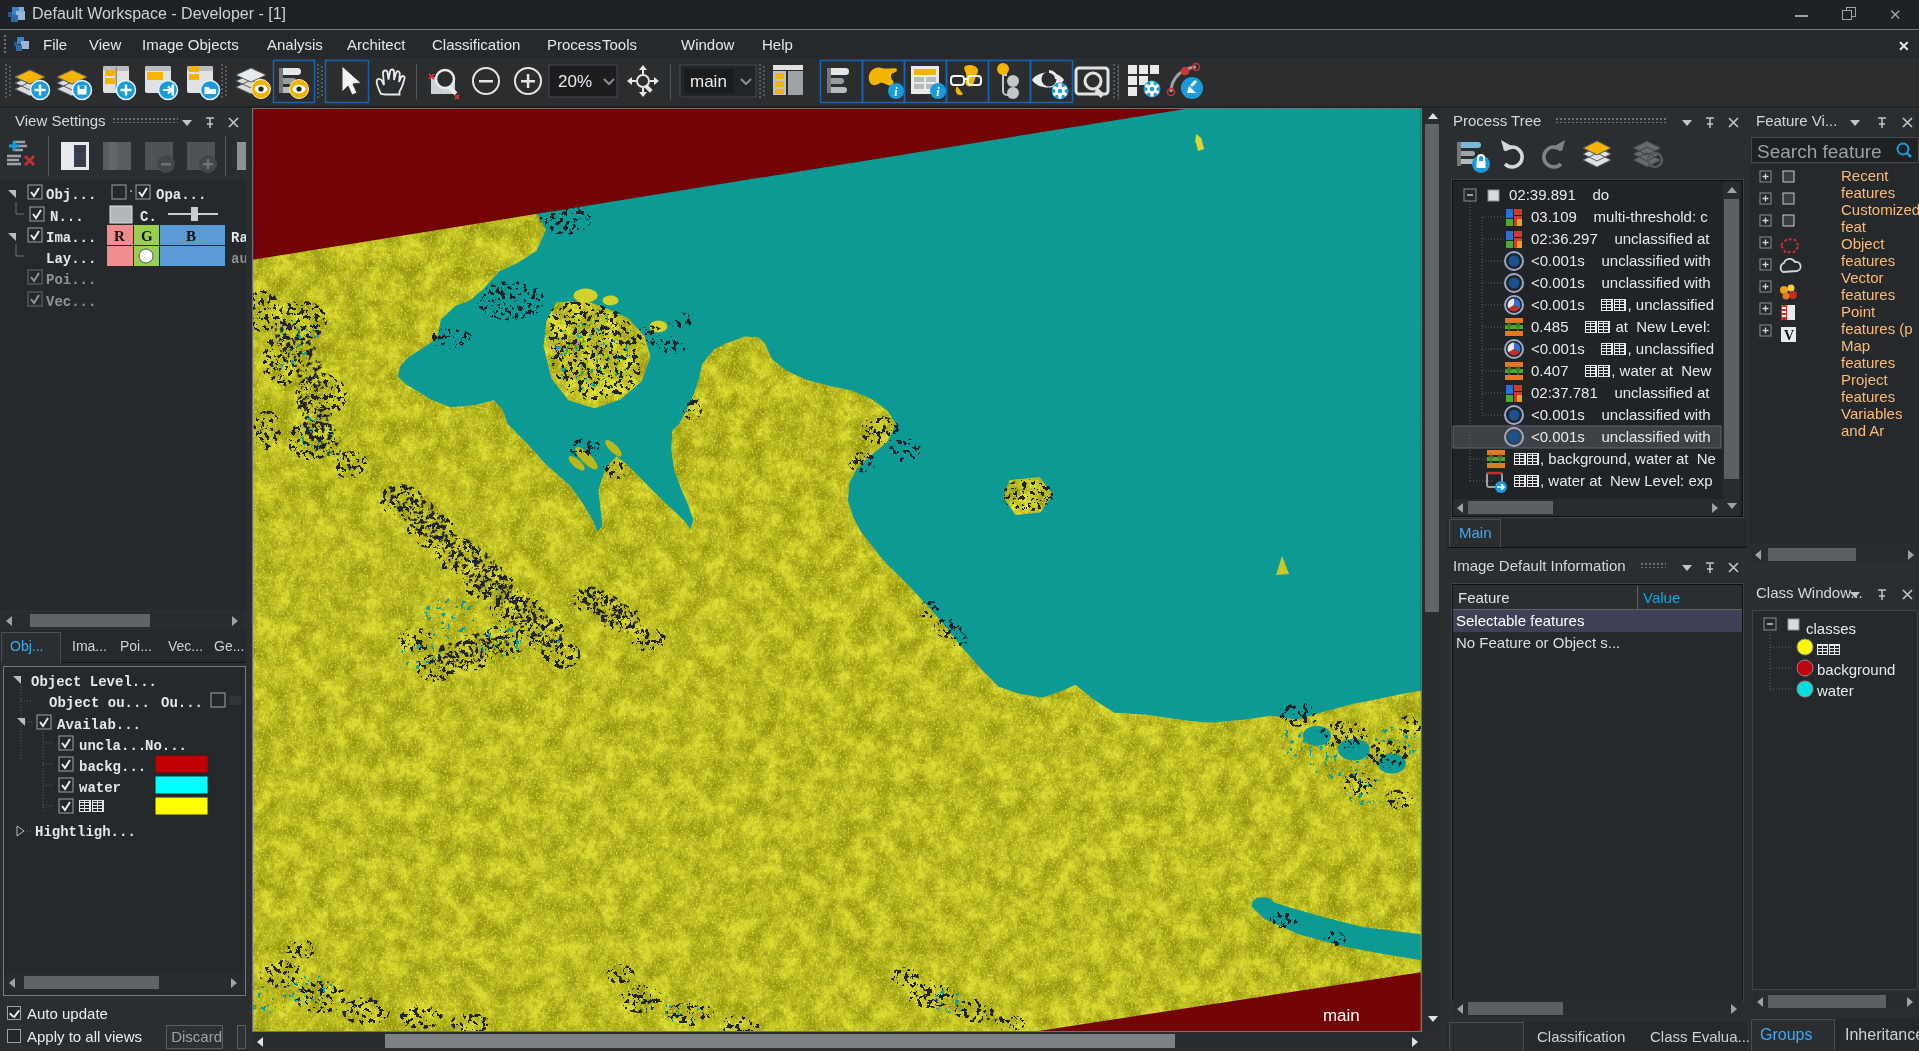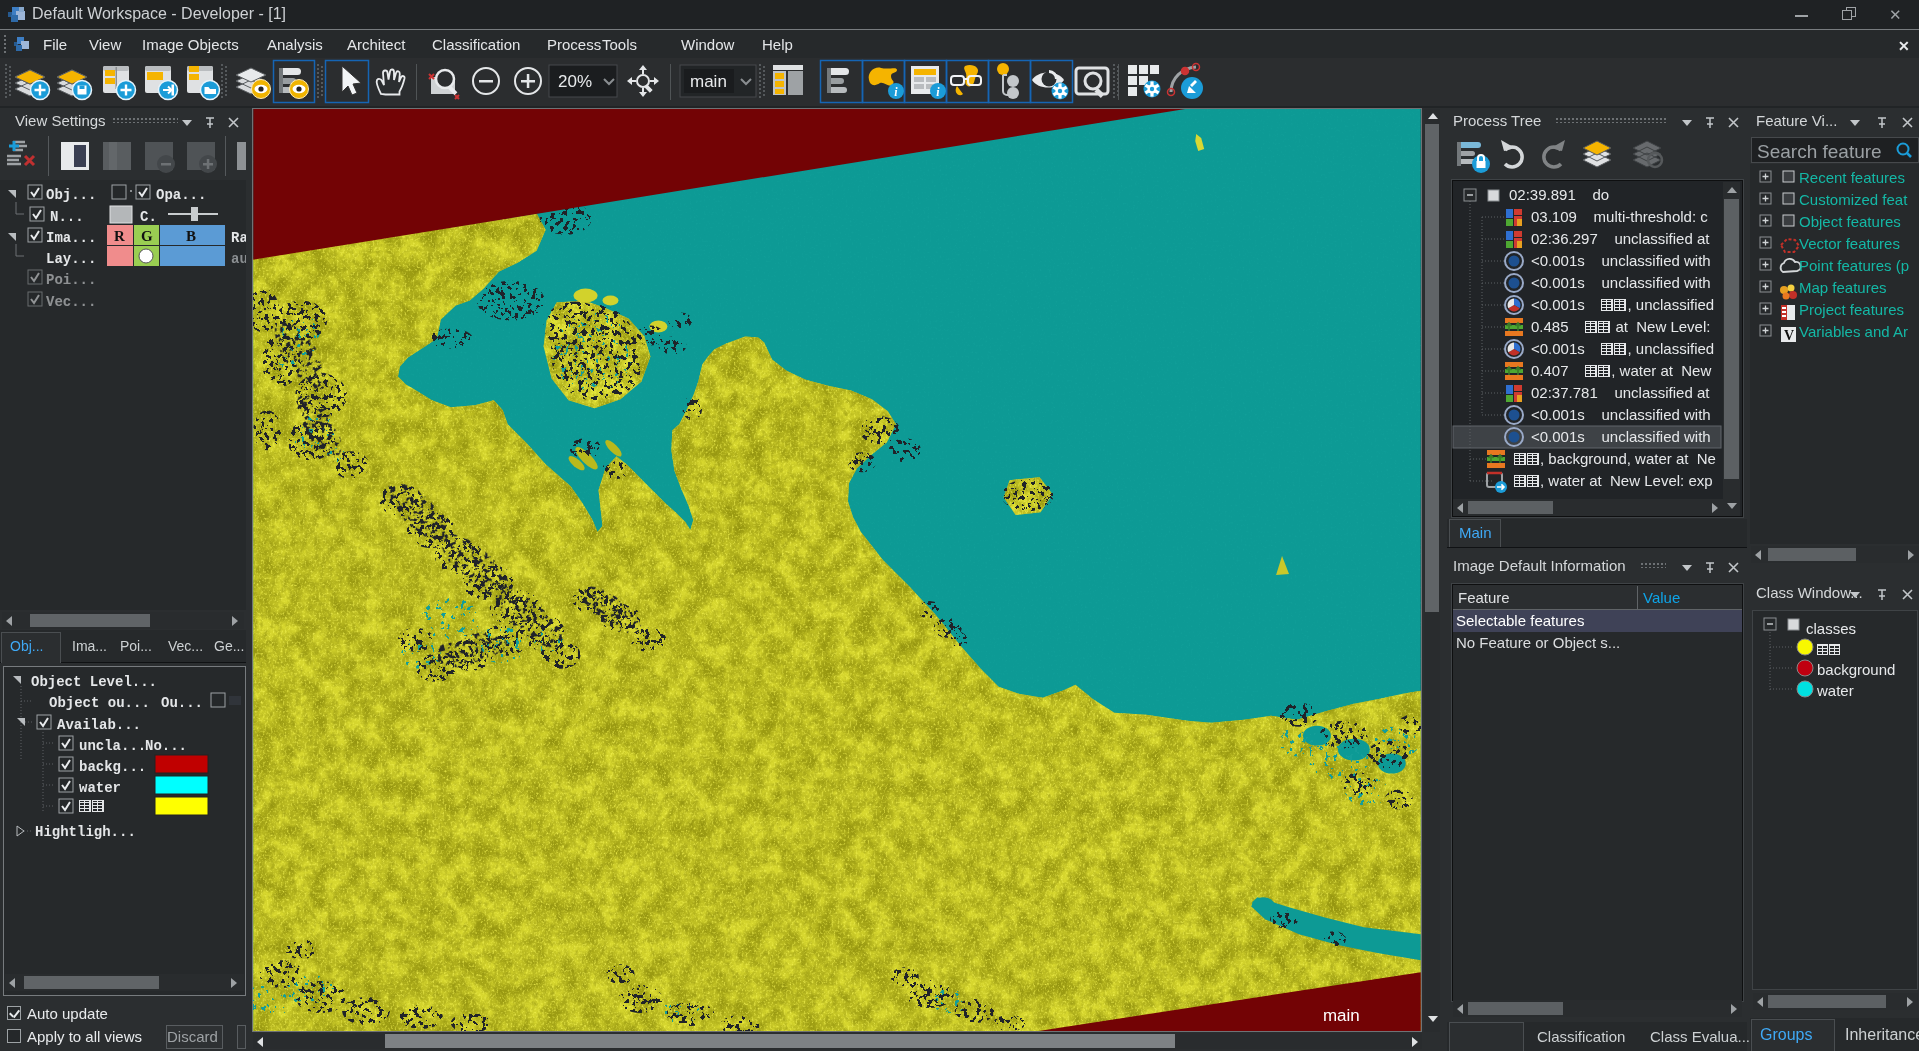--- a/index.html
+++ b/index.html
@@ -415,21 +415,21 @@
 </svg>
 <div class="abs mono" style="left:79px;top:800px;color:#e4e6e8"><span class="cjk"></span><span class="cjk"></span></div>
 <div class="sb" style="left:5px;top:974px;width:239px;height:17px"></div>
 <div class="arr" style="left:9px;top:978px;border-top:5px solid transparent;border-bottom:5px solid transparent;border-right:6px solid #9ea2a5"></div>
 <div class="arr" style="left:231px;top:978px;border-top:5px solid transparent;border-bottom:5px solid transparent;border-left:6px solid #9ea2a5"></div>
 <div class="sbthumb" style="left:24px;top:976px;width:135px;height:13px;background:#606467"></div>
 <div class="chk c" style="left:7px;top:1006px"></div>
 <div class="abs sans15" style="left:27px;top:1005px;color:#e8eaec">Auto update</div>
 <div class="chk" style="left:7px;top:1029px"></div>
 <div class="abs sans15" style="left:27px;top:1028px;color:#e8eaec">Apply to all views</div>
-<div class="abs" style="left:166px;top:1025px;width:57px;height:24px;background:#2e3133;border:1px solid #595d60;color:#9ea2a5;font-size:15px;text-align:left;line-height:22px">Discard</div>
+<div class="abs" style="left:166px;top:1025px;width:57px;height:24px;background:#2e3133;border:1px solid #595d60;color:#9ea2a5;font-size:15px;text-align:right;line-height:22px">Discard</div>
 <div class="abs" style="left:237px;top:1025px;width:9px;height:24px;background:#2e3133;border:1px solid #595d60"></div>
 
 <div class="abs" style="left:246px;top:108px;width:1200px;height:943px;background:#2b2e30"></div>
 <svg class="abs" style="left:252px;top:108px;border:1px solid #6f7376" width="1170" height="924" viewBox="252 108 1170 924">
 <defs>
 <filter id="olv" color-interpolation-filters="sRGB" x="-2%" y="-2%" width="104%" height="104%">
 <feTurbulence type="fractalNoise" baseFrequency="0.055 0.05" numOctaves="4" seed="7"></feTurbulence>
 <feColorMatrix type="matrix" values="0 0 0 0 0.60  0 0 0 0 0.60  0 0 0 0 0.07  2.2 0 0 0 -0.66"></feColorMatrix>
 </filter>
 <filter id="olv2" color-interpolation-filters="sRGB" x="-2%" y="-2%" width="104%" height="104%">
@@ -789,21 +789,21 @@
       <rect x="1" y="2" width="4" height="2" fill="#fff"></rect>
       <rect x="1" y="6" width="4" height="2" fill="#fff"></rect>
       <rect x="1" y="10" width="4" height="2" fill="#fff"></rect>
     </g>
 <use href="#fexp" x="10" y="161"></use>
     <g transform="translate(31,163)">
       <rect x="0" y="0" width="15" height="15" fill="#e8eaec"></rect>
       <text x="3" y="13" font-size="14" font-weight="bold" fill="#111" font-family="Liberation Serif,serif">V</text>
     </g>
 </svg>
-<div class="abs" style="left:1799px;top:167px;font-size:15px;color:#14b8a6;line-height:22px">Recent features<br>Customized feat<br>Object features<br>Vector features<br>Point features (p<br>Map features<br>Project features<br>Variables and Ar</div>
+<div class="abs" style="left:1841px;top:167px;font-size:15px;color:#fdba74;line-height:17px">Recent features<br>Customized feat<br>Object features<br>Vector features<br>Point features (p<br>Map features<br>Project features<br>Variables and Ar</div>
 <div class="sb" style="left:1751px;top:546px;width:168px;height:17px"></div>
 <div class="arr" style="left:1755px;top:550px;border-top:5px solid transparent;border-bottom:5px solid transparent;border-right:6px solid #9ea2a5"></div>
 <div class="arr" style="left:1908px;top:550px;border-top:5px solid transparent;border-bottom:5px solid transparent;border-left:6px solid #9ea2a5"></div>
 <div class="sbthumb" style="left:1768px;top:548px;width:88px;height:13px"></div>
 
 <div class="abs" style="left:1750px;top:568px;width:169px;height:483px;background:#2b2e30"></div>
 <div class="abs ptitle" style="left:1756px;top:584px">Class Window...</div>
 <svg class="abs" style="left:1848px;top:588px" width="70" height="14">
     <path d="M2,4 l5,6 l5,-6 Z" fill="#c2c6c9"></path>
     <path d="M34,2 v6 M31,8 h6 M34,8 v4 M30,2 h8" stroke="#c2c6c9" stroke-width="1.5"></path>

